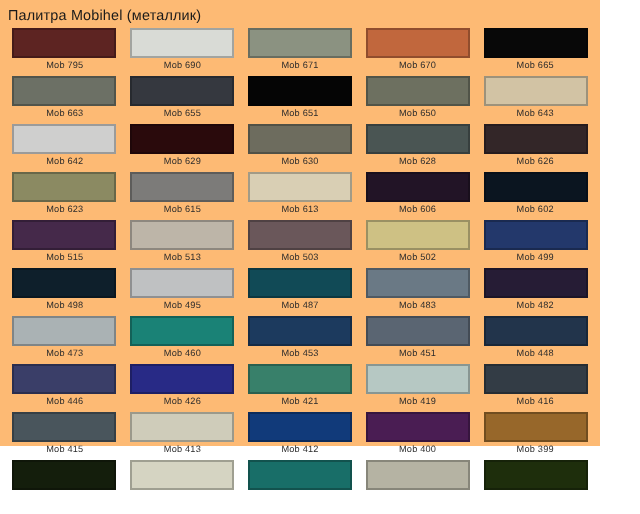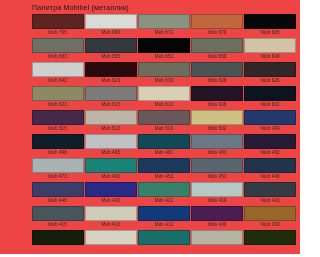--- a/index.html
+++ b/index.html
@@ -10,24 +10,23 @@
   body {
     width: 300px;
     height: 257px;
     overflow: hidden;
     font-family: "Liberation Sans", sans-serif;
     -webkit-font-smoothing: none;
   }
   #page {
     position: relative;
     width: 300px;
-    height: 254px;
-    background: #ef4444;
+    height: 223px;
+    background: #fdba74;
     box-sizing: border-box;
-    padding-left: 28px;
   }
   #title {
     font-size: 7.2px;
     color: #1a1a1a;
     padding: 3px 0 2px 4px;
     letter-spacing: 0.1px;
     line-height: 9px;
     white-space: nowrap;
   }
   #grid {

